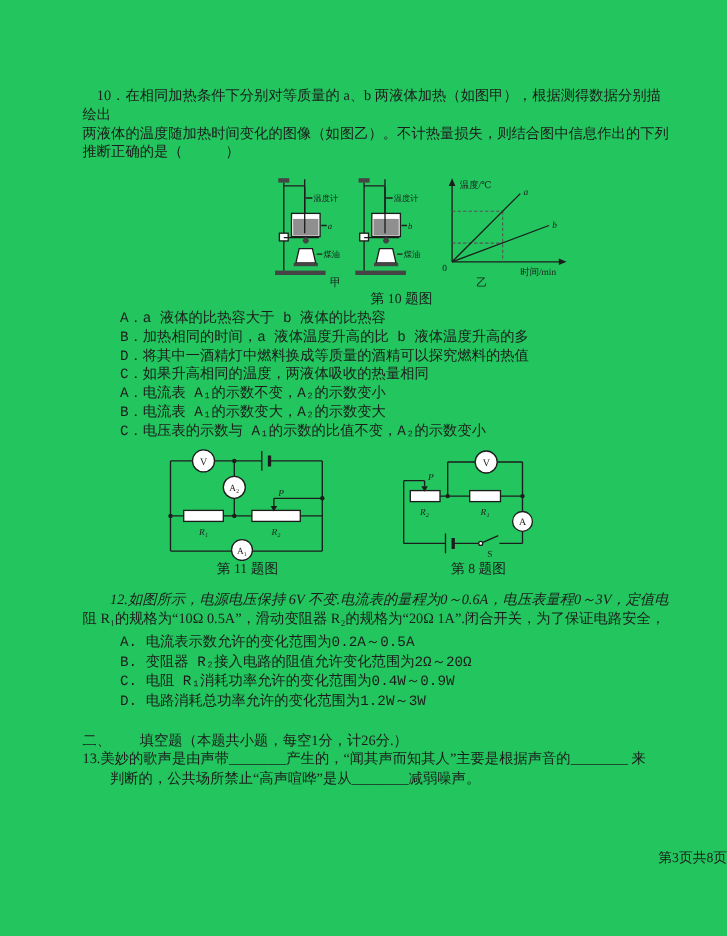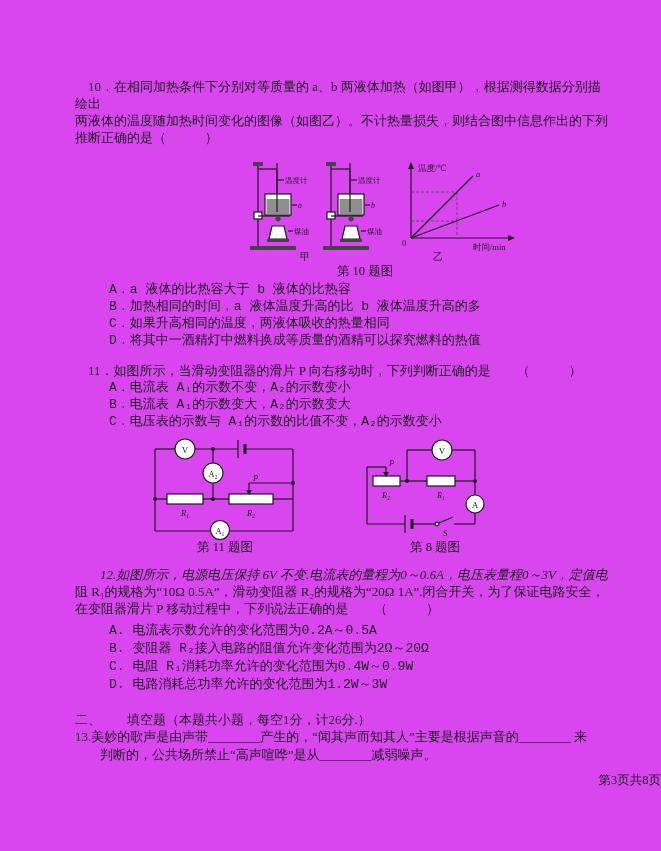--- a/index.html
+++ b/index.html
@@ -1,21 +1,21 @@
 <!DOCTYPE html>
 <html><head>
 <meta charset="utf-8">
 <style>
   html,body{margin:0;padding:0;background:#fff;}
   .page{
     position:relative;
     width:661px;height:851px;
     box-sizing:border-box;
     padding:78px 48px 0 75px;
-    background:#d946ef;
+    background:#22c55e;
     color:#1c1c1c;
     font-family:"Liberation Serif","DejaVu Serif",serif;
     font-size:13px;
     line-height:17px;
     overflow:hidden;
   }
   .t{white-space:pre-wrap;}
   .opts{margin-left:34px;font-family:Liberation Mono, monospace;}
   .opts .t{line-height:17px;}
   .opts12 .t{line-height:18px;}
@@ -125,25 +125,24 @@
       <text x="107" y="47" font-size="8.5" class="it">b</text>
       <text x="38" y="100" font-size="10">乙</text>
     </svg>
   </div>
 
   <div class="caption10 t">第 10 题图</div>
 
   <div class="opts opts10">
     <div class="t">A．a 液体的比热容大于 b 液体的比热容</div>
     <div class="t">B．加热相同的时间，a 液体温度升高的比 b 液体温度升高的多</div>
+    <div class="t">D．将其中一酒精灯中燃料换成等质量的酒精可以探究燃料的热值</div>
     <div class="t">C．如果升高相同的温度，两液体吸收的热量相同</div>
-    <div class="t">D．将其中一酒精灯中燃料换成等质量的酒精可以探究燃料的热值</div>
-  </div>
-
-  <div class="t indent1 q11stem">11．如图所示，当滑动变阻器的滑片 P 向右移动时，下列判断正确的是　　（　　　）</div>
+  </div>
+
   <div class="opts">
     <div class="t">A．电流表 A₁的示数不变，A₂的示数变小</div>
     <div class="t">B．电流表 A₁的示数变大，A₂的示数变大</div>
     <div class="t">C．电压表的示数与 A₁的示数的比值不变，A₂的示数变小</div>
   </div>
 
   <div class="figrow2">
 
     <div class="figblock">
       <svg width="160" height="105" viewBox="0 0 160 105">
@@ -227,21 +226,20 @@
         <line x1="99" y1="89" x2="120" y2="89" class="wire"></line>
         <text x="88" y="101" font-size="8.5">S</text>
       </svg>
       <div class="figcap t">第 8 题图</div>
     </div>
   </div>
 
   <div class="q12">
     <div class="t indent2">12.如图所示，电源电压保持 6V 不变.电流表的量程为0～0.6A，电压表量程0～3V，定值电</div>
     <div class="t">阻 R₁的规格为“10Ω 0.5A”，滑动变阻器 R₂的规格为“20Ω 1A”.闭合开关，为了保证电路安全，</div>
-    <div class="t">在变阻器滑片 P 移动过程中，下列说法正确的是　　（　　　）</div>
   </div>
   <div class="opts opts12">
     <div class="t">A. 电流表示数允许的变化范围为0.2A～0.5A</div>
     <div class="t">B. 变阻器 R₂接入电路的阻值允许变化范围为2Ω～20Ω</div>
     <div class="t">C. 电阻 R₁消耗功率允许的变化范围为0.4W～0.9W</div>
     <div class="t">D. 电路消耗总功率允许的变化范围为1.2W～3W</div>
   </div>
 
   <div class="t section2">二、　　填空题（本题共小题，每空1分，计26分.）</div>
 

